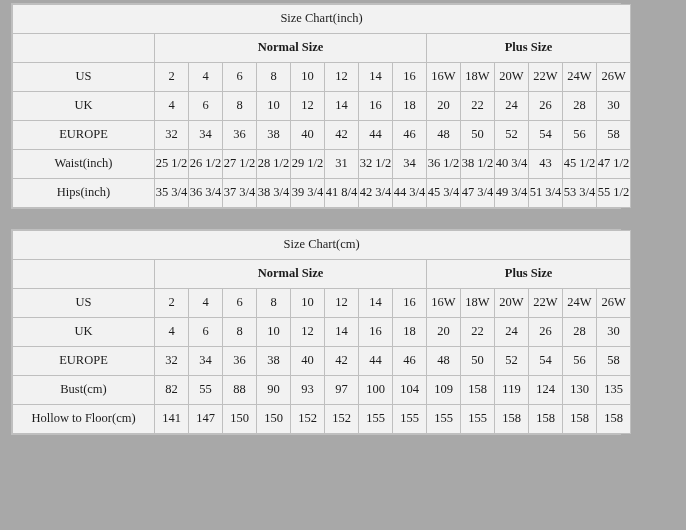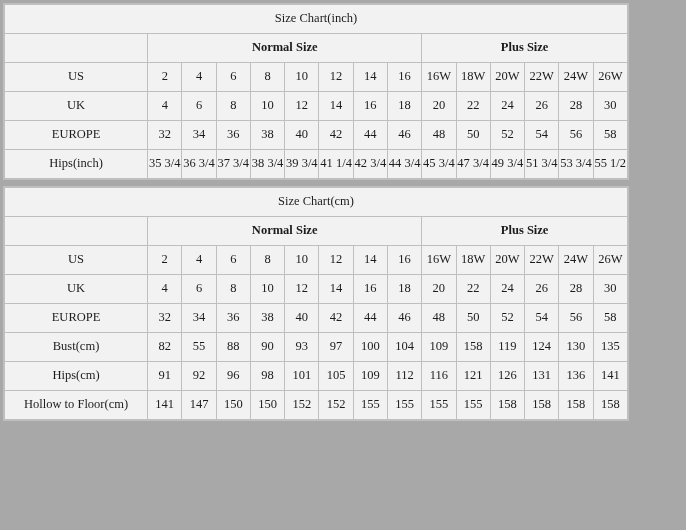--- a/index.html
+++ b/index.html
@@ -10,24 +10,24 @@
     width: 686px;
     height: 530px;
     background: #a8a8a8;
     font-family: "Liberation Serif", serif;
     overflow: hidden;
   }
   .page {
     width: 632px;
     height: 530px;
     box-sizing: border-box;
-    padding: 3px 3px;
+    padding: 3px 11px;
     display: flex;
     flex-direction: column;
-    gap: 6px;
+    gap: 20px;
   }
   .chart {
     background: #f2f2f2;
     border: 1px solid #bfbfbf;
     box-sizing: border-box;
   }
   table.sizetable {
     border-collapse: collapse;
     width: 100%;
     table-layout: fixed;
@@ -141,27 +141,44 @@
           <td>44</td>
           <td>46</td>
           <td>48</td>
           <td>50</td>
           <td>52</td>
           <td>54</td>
           <td>56</td>
           <td>58</td>
         </tr>
         <tr>
+          <td class="rowlabel">Waist(inch)</td>
+          <td>25 1/2</td>
+          <td>26 1/2</td>
+          <td>27 1/2</td>
+          <td>28 1/2</td>
+          <td>29 1/2</td>
+          <td>31</td>
+          <td>32 1/2</td>
+          <td>34</td>
+          <td>36 1/2</td>
+          <td>38 1/2</td>
+          <td>40 3/4</td>
+          <td>43</td>
+          <td>45 1/2</td>
+          <td>47 1/2</td>
+        </tr>
+        <tr>
           <td class="rowlabel">Hips(inch)</td>
           <td>35 3/4</td>
           <td>36 3/4</td>
           <td>37 3/4</td>
           <td>38 3/4</td>
           <td>39 3/4</td>
-          <td>41 1/4</td>
+          <td>41 8/4</td>
           <td>42 3/4</td>
           <td>44 3/4</td>
           <td>45 3/4</td>
           <td>47 3/4</td>
           <td>49 3/4</td>
           <td>51 3/4</td>
           <td>53 3/4</td>
           <td>55 1/2</td>
         </tr>
       </tbody>
@@ -258,37 +275,20 @@
           <td>100</td>
           <td>104</td>
           <td>109</td>
           <td>158</td>
           <td>119</td>
           <td>124</td>
           <td>130</td>
           <td>135</td>
         </tr>
         <tr>
-          <td class="rowlabel">Hips(cm)</td>
-          <td>91</td>
-          <td>92</td>
-          <td>96</td>
-          <td>98</td>
-          <td>101</td>
-          <td>105</td>
-          <td>109</td>
-          <td>112</td>
-          <td>116</td>
-          <td>121</td>
-          <td>126</td>
-          <td>131</td>
-          <td>136</td>
-          <td>141</td>
-        </tr>
-        <tr>
           <td class="rowlabel">Hollow to Floor(cm)</td>
           <td>141</td>
           <td>147</td>
           <td>150</td>
           <td>150</td>
           <td>152</td>
           <td>152</td>
           <td>155</td>
           <td>155</td>
           <td>155</td>

